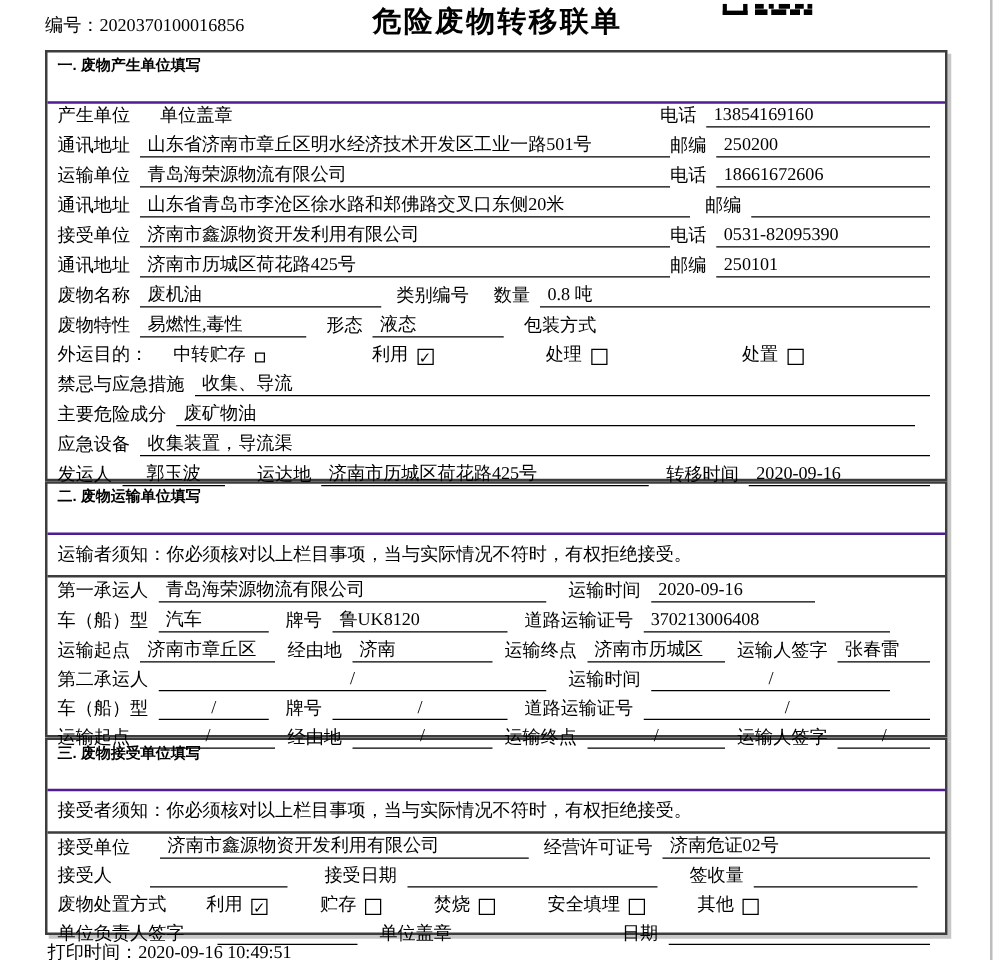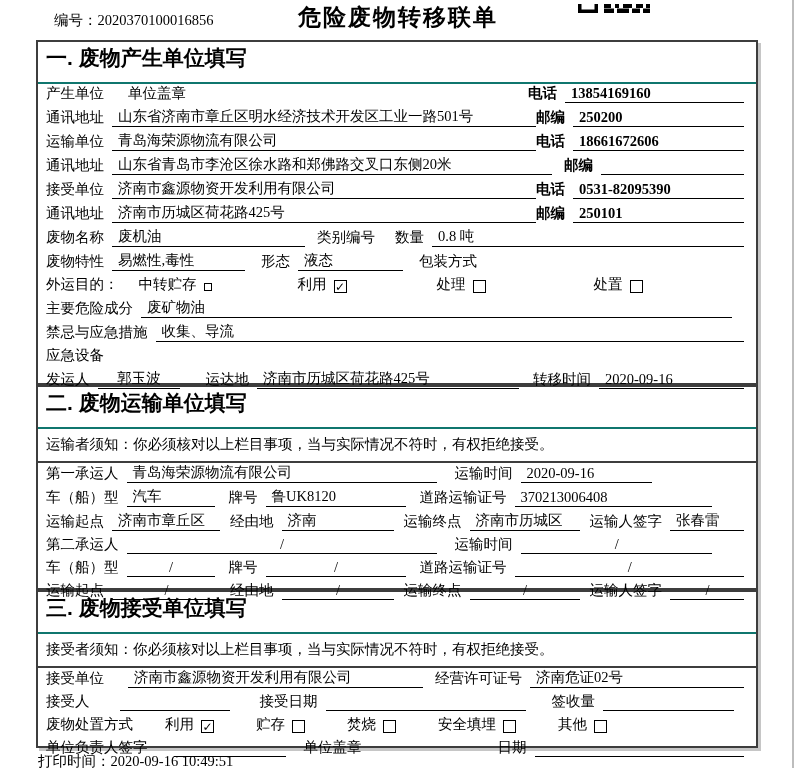--- a/index.html
+++ b/index.html
@@ -6,45 +6,45 @@
   html,body { background:#fff; }
   body {
     width:796px; height:768px; position:relative; overflow:hidden;
     font-family:"Liberation Serif","DejaVu Serif",serif;
     color:#000; font-size:14.5px;
   }
   .page-edge { position:absolute; top:0; right:2px; width:2px; height:100%; background:#bdbdbd; }
 
   
   .hdr { position:relative; height:40px; }
-  .serial { position:absolute; left:54px; top:11px; white-space:nowrap; }
+  .serial { position:absolute; left:36px; top:11px; white-space:nowrap; }
   .doc-title { position:absolute; top:2px; left:0; width:100%; text-align:center;
     font-family:"Liberation Sans","DejaVu Sans",sans-serif; font-weight:bold;
     font-size:23px; letter-spacing:2px; }
   .qr { position:absolute; left:578px; top:0; width:72px; height:9px; }
 
   
   .box { margin-left:36px; width:722px; border:2px solid #3d3d3d;
     box-shadow:3px 3px 0 #c6c6c6; background:#fff;
     display:flex; flex-direction:column; }
   .box-1 { height:345px; }
   .box-2 { height:205px; }
   .box-3 { height:158px; }
-  .sec-head { flex:0 0 auto; padding:2px 8px 10px;
+  .sec-head { flex:0 0 auto; padding:2px 8px 20px;
     font-family:"Liberation Sans","DejaVu Sans",sans-serif;
-    font-weight:bold; font-size:21px; border-bottom:2px solid #0f766e; }
+    font-weight:bold; font-size:12px; border-bottom:2px solid #4c1d95; }
   .notice { flex:0 0 auto; padding:6px 8px 7px; border-bottom:2px solid #3d3d3d; }
 
   .row { flex:1 1 auto; display:flex; align-items:flex-end; padding:0 12px 4px 8px; min-width:0; }
   .lbl { white-space:nowrap; margin-right:8px; }
   .val { border-bottom:1px solid #000; padding:0 5px 0 6px; white-space:nowrap;
     overflow:hidden; min-height:18px; }
   .flex1 { flex:1 1 auto; }
   .ctr { text-align:center; }
-  .rgt { margin-left:auto; width:216px; display:flex; align-items:flex-end;font-weight:bold; }
+  .rgt { margin-left:auto; width:216px; display:flex; align-items:flex-end; }
   .rgt .lbl { margin-right:8px; }
   .rgt .val { flex:1 1 auto; }
 
   
   .opt { display:inline-flex; align-items:flex-end; white-space:nowrap; }
   .cb { display:inline-flex; width:13px; height:13px; border:1.5px solid #000;
     align-items:center; justify-content:center; margin-left:7px; margin-bottom:1px;
     font-size:12px; line-height:1; font-weight:bold;
     font-family:"DejaVu Sans",sans-serif; }
   .cb-sm { width:8px; height:8px; border-width:1px; margin-bottom:3px; }
@@ -164,31 +164,32 @@
         <span>处理</span>
         <span class="cb"></span>
       </span>
     <span class="opt" style="margin-left:108px">
         <span>处置</span>
         <span class="cb"></span>
       </span>
   </div>
 
   <div class="row">
+    <span class="lbl">禁忌与应急措施</span>
+    <span class="val flex1">收集、导流</span>
+  </div>
+
+  <div class="row">
     <span class="lbl">主要危险成分</span>
     <span class="val flex1" style="margin-right:12px">废矿物油</span>
   </div>
 
   <div class="row">
-    <span class="lbl">禁忌与应急措施</span>
-    <span class="val flex1">收集、导流</span>
-  </div>
-
-  <div class="row">
     <span class="lbl">应急设备</span>
+    <span class="val flex1">收集装置，导流渠</span>
   </div>
 
   <div class="row">
     <span class="lbl">发运人</span>
     <span class="val ctr" style="width:82px">郭玉波</span>
     <span class="lbl" style="margin-left:26px">运达地</span>
     <span class="val" style="width:262px">济南市历城区荷花路425号</span>
     <span class="lbl" style="margin-left:14px">转移时间</span>
     <span class="val flex1">2020-09-16</span>
   </div>

